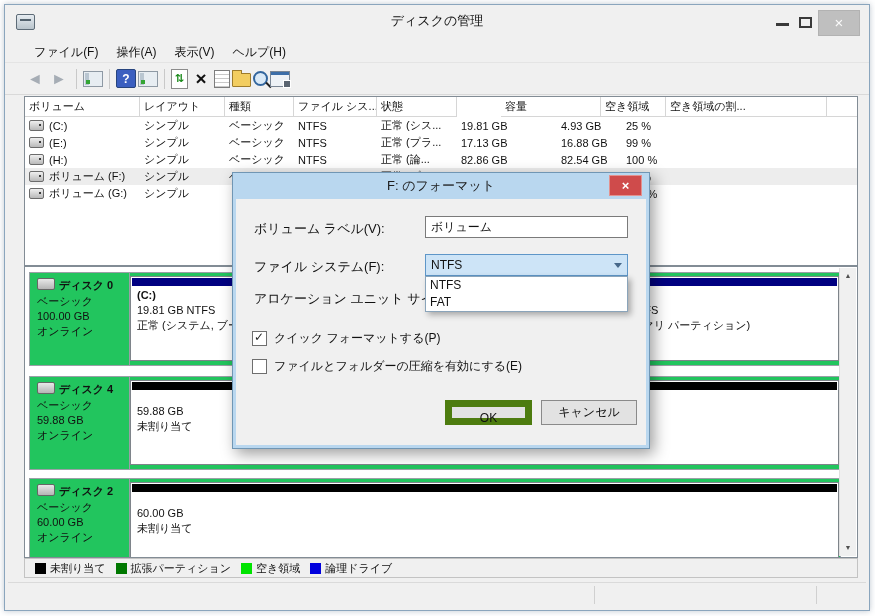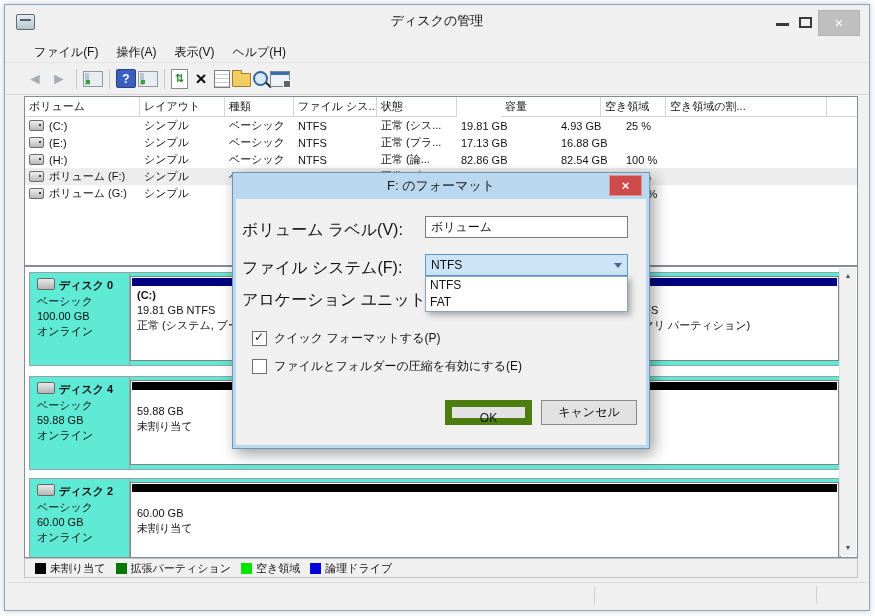--- a/index.html
+++ b/index.html
@@ -54,21 +54,21 @@
   .vrow.sel{background:#ededed}
   .vcell{box-sizing:border-box;padding:0 4px;font-size:11px;white-space:nowrap;overflow:hidden;
          display:flex;align-items:center;height:17px;flex:none}
   .drive-icon{display:inline-block;width:13px;height:9px;background:linear-gradient(#efefef,#b9b9b9);
               border:1px solid #6b6b6b;border-radius:2px;margin-right:5px;position:relative;flex:none}
   .drive-icon::after{content:"";position:absolute;right:2px;top:3px;width:2px;height:2px;background:#3b3b3b}
 
   
   .gpane{position:absolute;left:19px;top:261px;width:834px;height:292px;background:#fff;
          border:1px solid #828c95;box-sizing:border-box;overflow:hidden}
-  .disk-row{position:absolute;left:4px;width:812px;height:94px;background:#5eead4;
+  .disk-row{position:absolute;left:4px;width:812px;height:94px;background:#22c55e;
             border:1px solid #9aa0a6;box-sizing:border-box}
   .disk-info{position:absolute;left:0;top:0;width:100px;height:100%;border-right:1px solid #9aa0a6;
              padding:5px 0 0 7px;box-sizing:border-box;font-size:11px;line-height:15px}
   .disk-name{white-space:nowrap;margin-bottom:1px}
   .disk-icon{display:inline-block;width:16px;height:10px;background:linear-gradient(#e8e8e8,#b5b5b5);
              border:1px solid #666;border-radius:2px;margin-right:4px;vertical-align:-1px}
   .part{position:absolute;top:3px;height:85px;background:#fff;border:1px solid #7e848a;box-sizing:border-box;overflow:hidden}
   .band{height:8px;margin:1px 1px 0 1px}
   .ptext{font-size:11px;line-height:15px;padding-left:6px;white-space:nowrap;overflow:hidden}
   .plabel{font-weight:bold}
@@ -84,21 +84,21 @@
   .statusbar{position:absolute;left:3px;right:3px;top:577px;height:24px;border-top:1px solid #dadada}
   .st-sep{position:absolute;top:3px;bottom:3px;width:1px;background:#d0d0d0}
 
   
   .dlg{position:absolute;left:227px;top:167px;width:418px;height:277px;background:#b9d7ef;
        border:1px solid #7096b4;box-shadow:4px 5px 14px rgba(0,0,0,.38);z-index:40;box-sizing:border-box}
   .dlg-title{height:26px;line-height:26px;text-align:center;font-size:13px;color:#1c1c1c}
   .dlg-close{position:absolute;top:2px;right:7px;width:33px;height:21px;background:#cf4b4b;border:1px solid #e2928f;
              color:#fff;font-size:13px;line-height:19px;text-align:center;font-weight:bold;box-sizing:border-box}
   .dlg-body{position:absolute;left:3px;right:3px;top:26px;bottom:3px;background:#f0f0f0}
-  .dlabel{position:absolute;left:6px;font-size:16px;white-space:nowrap}
+  .dlabel{position:absolute;left:18px;font-size:13px;white-space:nowrap}
   .dinput{position:absolute;left:189px;top:17px;width:203px;height:22px;background:#fff;border:1px solid #7a7a7a;
           font-size:12px;line-height:20px;padding:0 5px;box-sizing:border-box}
   .dcombo{position:absolute;left:189px;top:55px;width:203px;height:22px;background:#cde4f7;border:1px solid #5e96c8;
           box-sizing:border-box;font-size:12px;line-height:20px;padding:0 5px;display:flex;justify-content:space-between;align-items:center}
   .chev{width:0;height:0;border-left:4px solid transparent;border-right:4px solid transparent;border-top:5px solid #47688a}
   .ddrop{position:absolute;left:189px;top:77px;width:203px;background:#fff;border:1px solid #8aa4ba;
          box-shadow:3px 3px 6px rgba(0,0,0,.3);z-index:5;box-sizing:border-box}
   .dd-item{height:17px;line-height:17px;font-size:12px;padding:0 4px}
   .dd-item.hl{background:#2f96f3;color:#fff}
   .dcheck{position:absolute;left:16px;display:flex;align-items:center;font-size:12px}
@@ -169,20 +169,21 @@
           <span class="vcell" style="width: 115px;">
             <span class="drive-icon"></span>
             <span>(E:)</span>
           </span>
           <span class="vcell" style="width: 85px;">シンプル</span>
           <span class="vcell" style="width: 69px;">ベーシック</span>
           <span class="vcell" style="width: 83px;">NTFS</span>
           <span class="vcell" style="width: 80px;">正常 (プラ...</span>
           <span class="vcell" style="width: 100px;">17.13 GB</span>
           <span class="vcell" style="width: 65px;">16.88 GB</span>
+          <span class="vcell" style="width: 161px;">99 %</span>
         </div>
         <div class="vrow">
           <span class="vcell" style="width: 115px;">
             <span class="drive-icon"></span>
             <span>(H:)</span>
           </span>
           <span class="vcell" style="width: 85px;">シンプル</span>
           <span class="vcell" style="width: 69px;">ベーシック</span>
           <span class="vcell" style="width: 83px;">NTFS</span>
           <span class="vcell" style="width: 80px; text-align: right;">正常 (論...</span>

